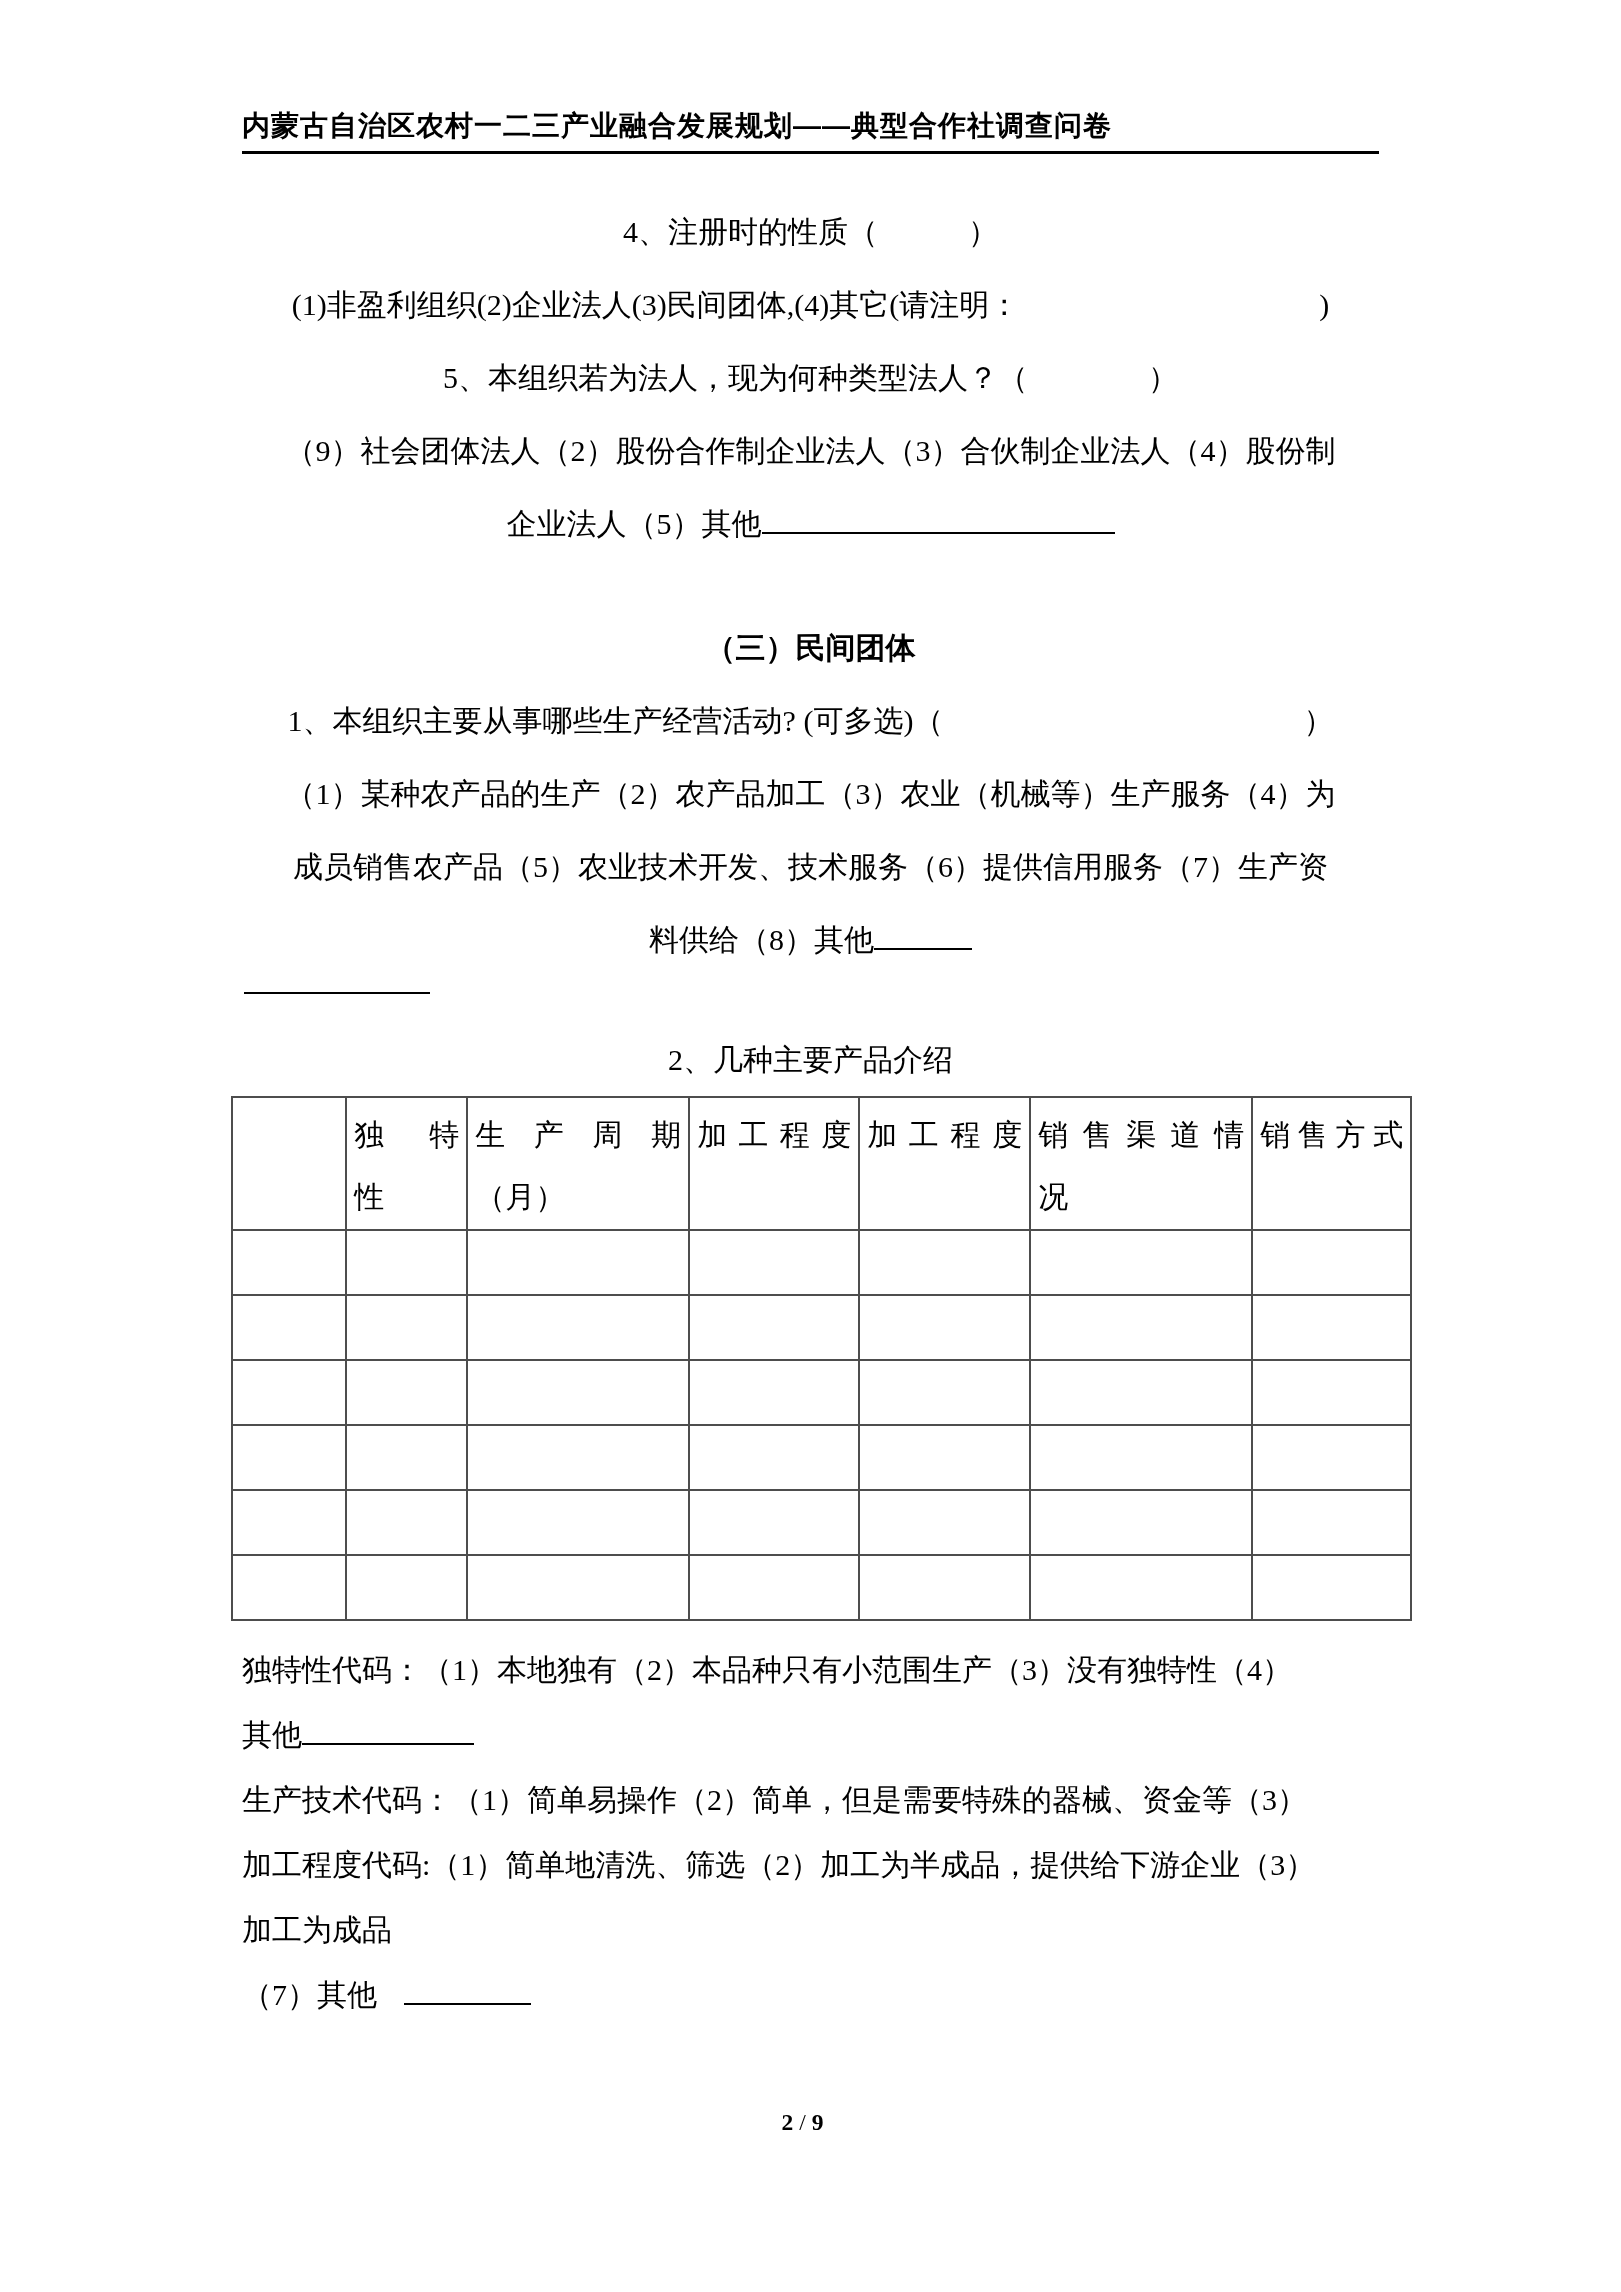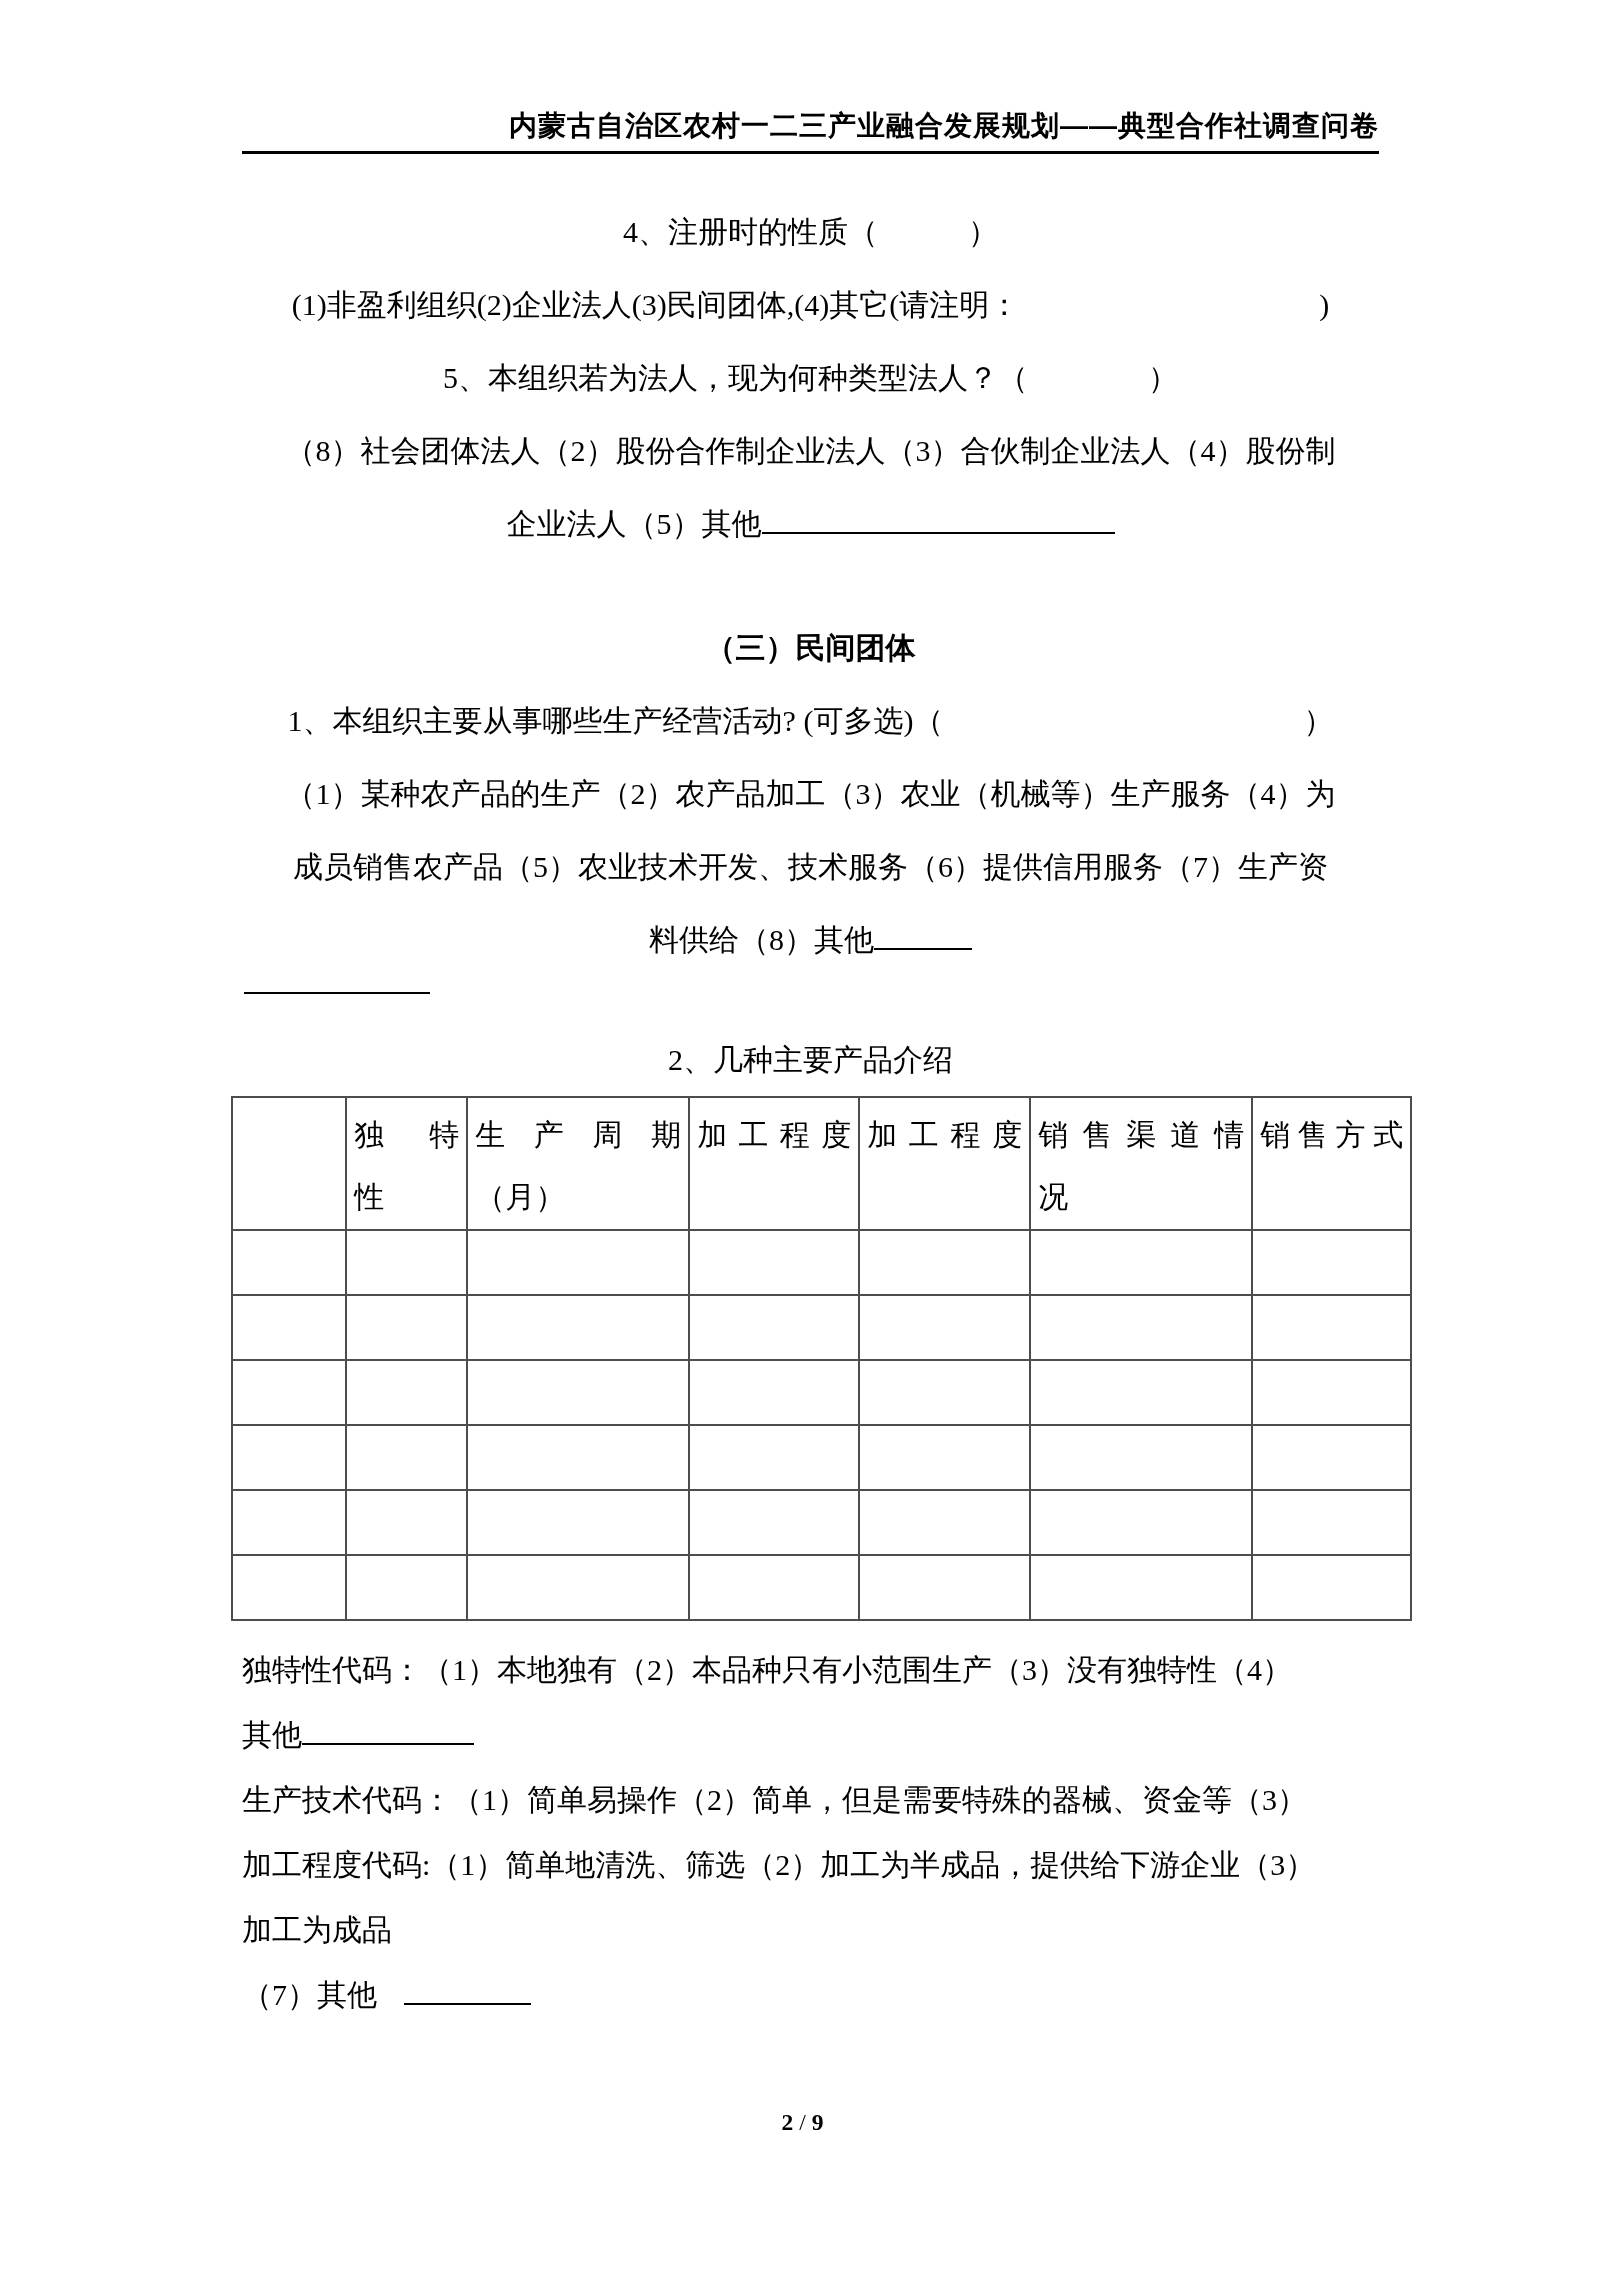--- a/index.html
+++ b/index.html
@@ -13,21 +13,21 @@
     font-family:"Liberation Serif","DejaVu Serif",serif;
     color:#000;
     font-size:30px;
     overflow:hidden;
   }
   .doc-header {
     border-bottom:3.9px solid #000;
     padding-bottom:3.9px;
   }
   .doc-title {
-    text-align:right;
+    text-align:left;
     font-family:"Liberation Sans","DejaVu Sans",sans-serif;
     font-weight:bold;
     font-size:28px;
     line-height:43px;
     letter-spacing:1px;
     white-space:nowrap;
   }
   .content { margin-top:41px; }
   .line {
     margin:0;
@@ -109,21 +109,21 @@
   </div>
 
   <div class="content">
 
     <p class="line"><span>4、注册时的性质（　　　）</span></p>
 
     <p class="line"><span>(1)非盈利组织(2)企业法人(3)民间团体,(4)其它(请注明：　　　　　　　　　　)</span></p>
 
     <p class="line"><span>5、本组织若为法人，现为何种类型法人？（　　　　）</span></p>
 
-    <p class="line"><span>（8）社会团体法人（2）股份合作制企业法人（3）合伙制企业法人（4）股份制</span></p>
+    <p class="line"><span>（9）社会团体法人（2）股份合作制企业法人（3）合伙制企业法人（4）股份制</span></p>
 
     <p class="line"><span>企业法人（5）其他</span><span class="blank w360"></span></p>
 
     <div class="spacer-lg"></div>
 
     <p class="line bold"><span>（三）民间团体</span></p>
 
     <p class="line"><span>1、本组织主要从事哪些生产经营活动? (可多选)（　　　　　　　　　　　　）</span></p>
 
     <p class="line"><span>（1）某种农产品的生产（2）农产品加工（3）农业（机械等）生产服务（4）为</span></p>

